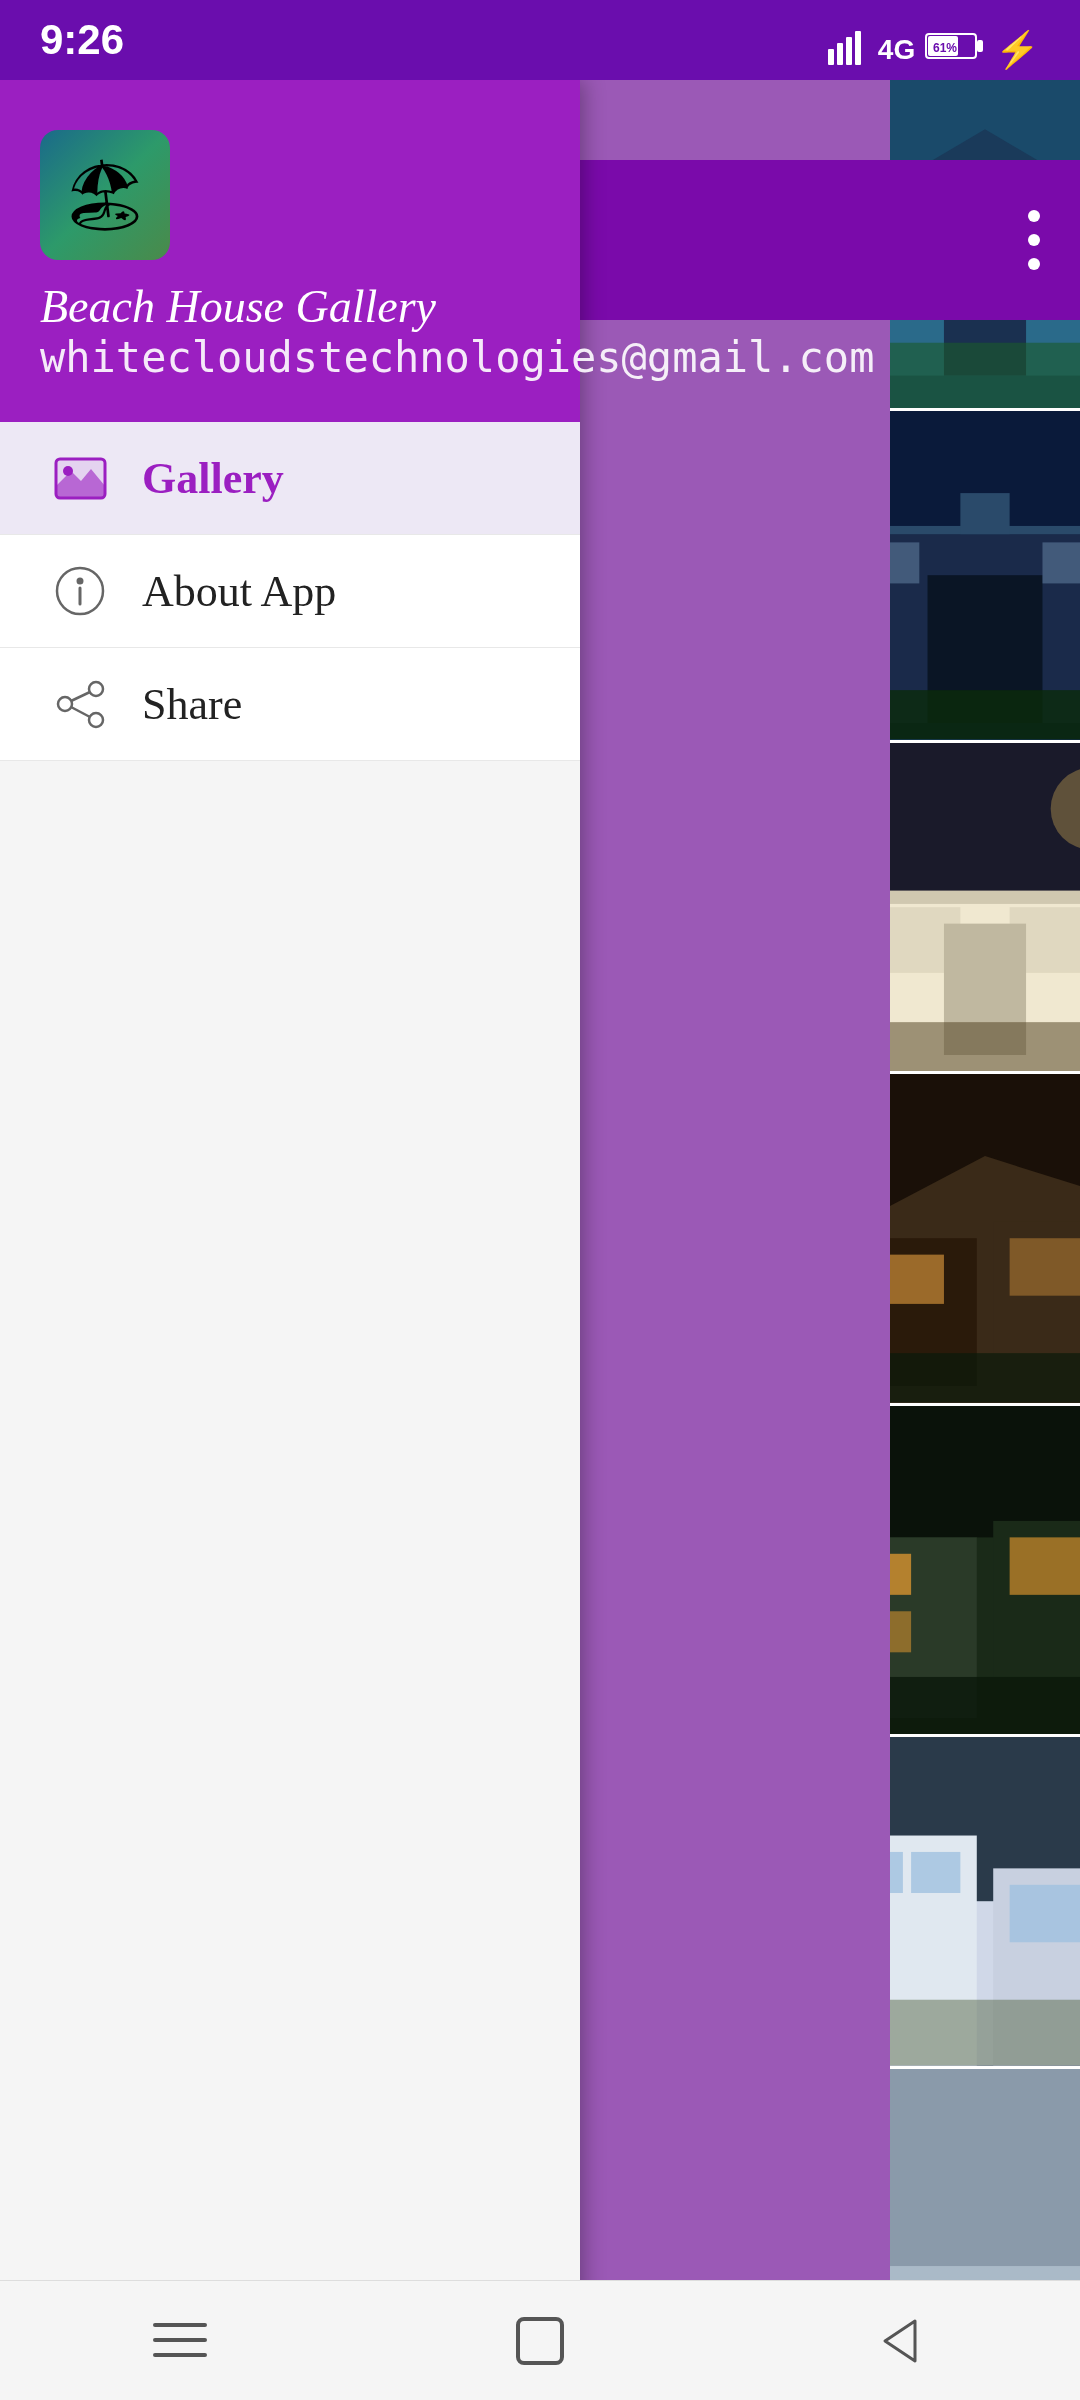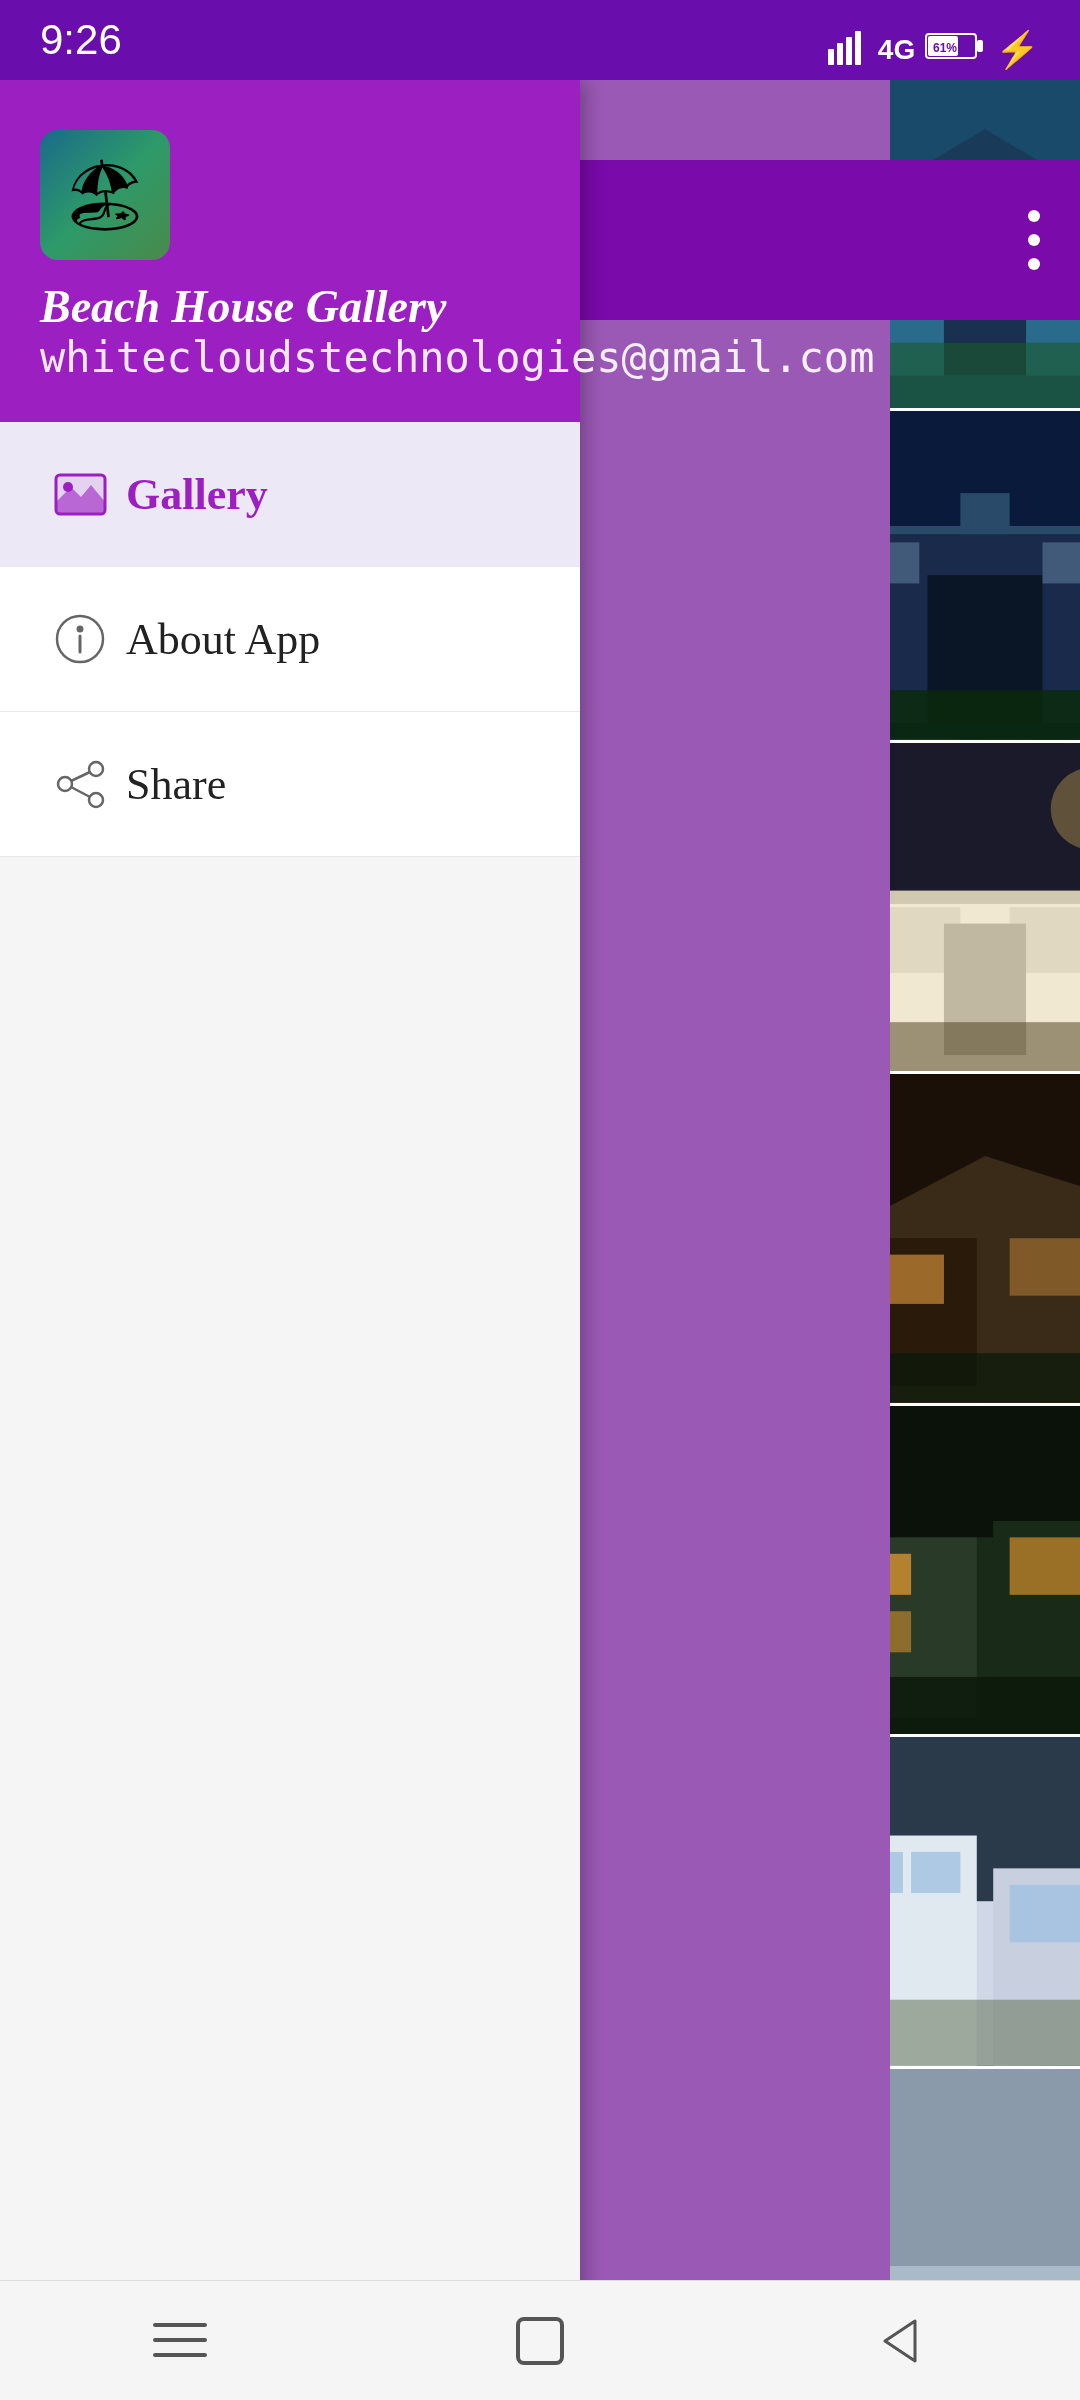--- a/index.html
+++ b/index.html
@@ -22,21 +22,21 @@
       display: flex;
       align-items: center;
       justify-content: space-between;
       padding: 0 40px;
       position: relative;
       z-index: 20;
     }
     .status-time {
       color: white;
       font-size: 42px;
-      font-weight: 400;
+      font-weight: 700;
     }
     .status-icons {
       display: flex;
       align-items: center;
       gap: 10px;
       color: white;
       font-size: 32px;
       margin-top: 20px;
     }
 
@@ -134,45 +134,45 @@
       font-size: 70px;
       position: absolute;
       top: 50%;
       left: 50%;
       transform: translate(-50%, -50%);
     }
 
     .app-title {
       color: white;
       font-size: 46px;
-      font-weight: bold;
+      font-weight: normal;
       font-family: 'Georgia', cursive;
       font-style: italic;
     }
 
     .app-email {
       color: rgba(255,255,255,0.9);
       font-size: 42px;
       font-family: monospace;
     }
 
     
     .drawer-menu {
       flex: 1;
       background: #f5f5f5;
     }
 
     .menu-item {
       display: flex;
       align-items: center;
-      padding: 42px 50px;
+      padding: 26px 50px;
       border-bottom: 1px solid #e8e8e8;
       background: white;
       cursor: pointer;
-      gap: 16px;
+      gap: 32px;
     }
 
     .menu-item.active {
       background: #f0e8f8;
     }
 
     .menu-item:first-child {
       background: #ede8f5;
     }
 

